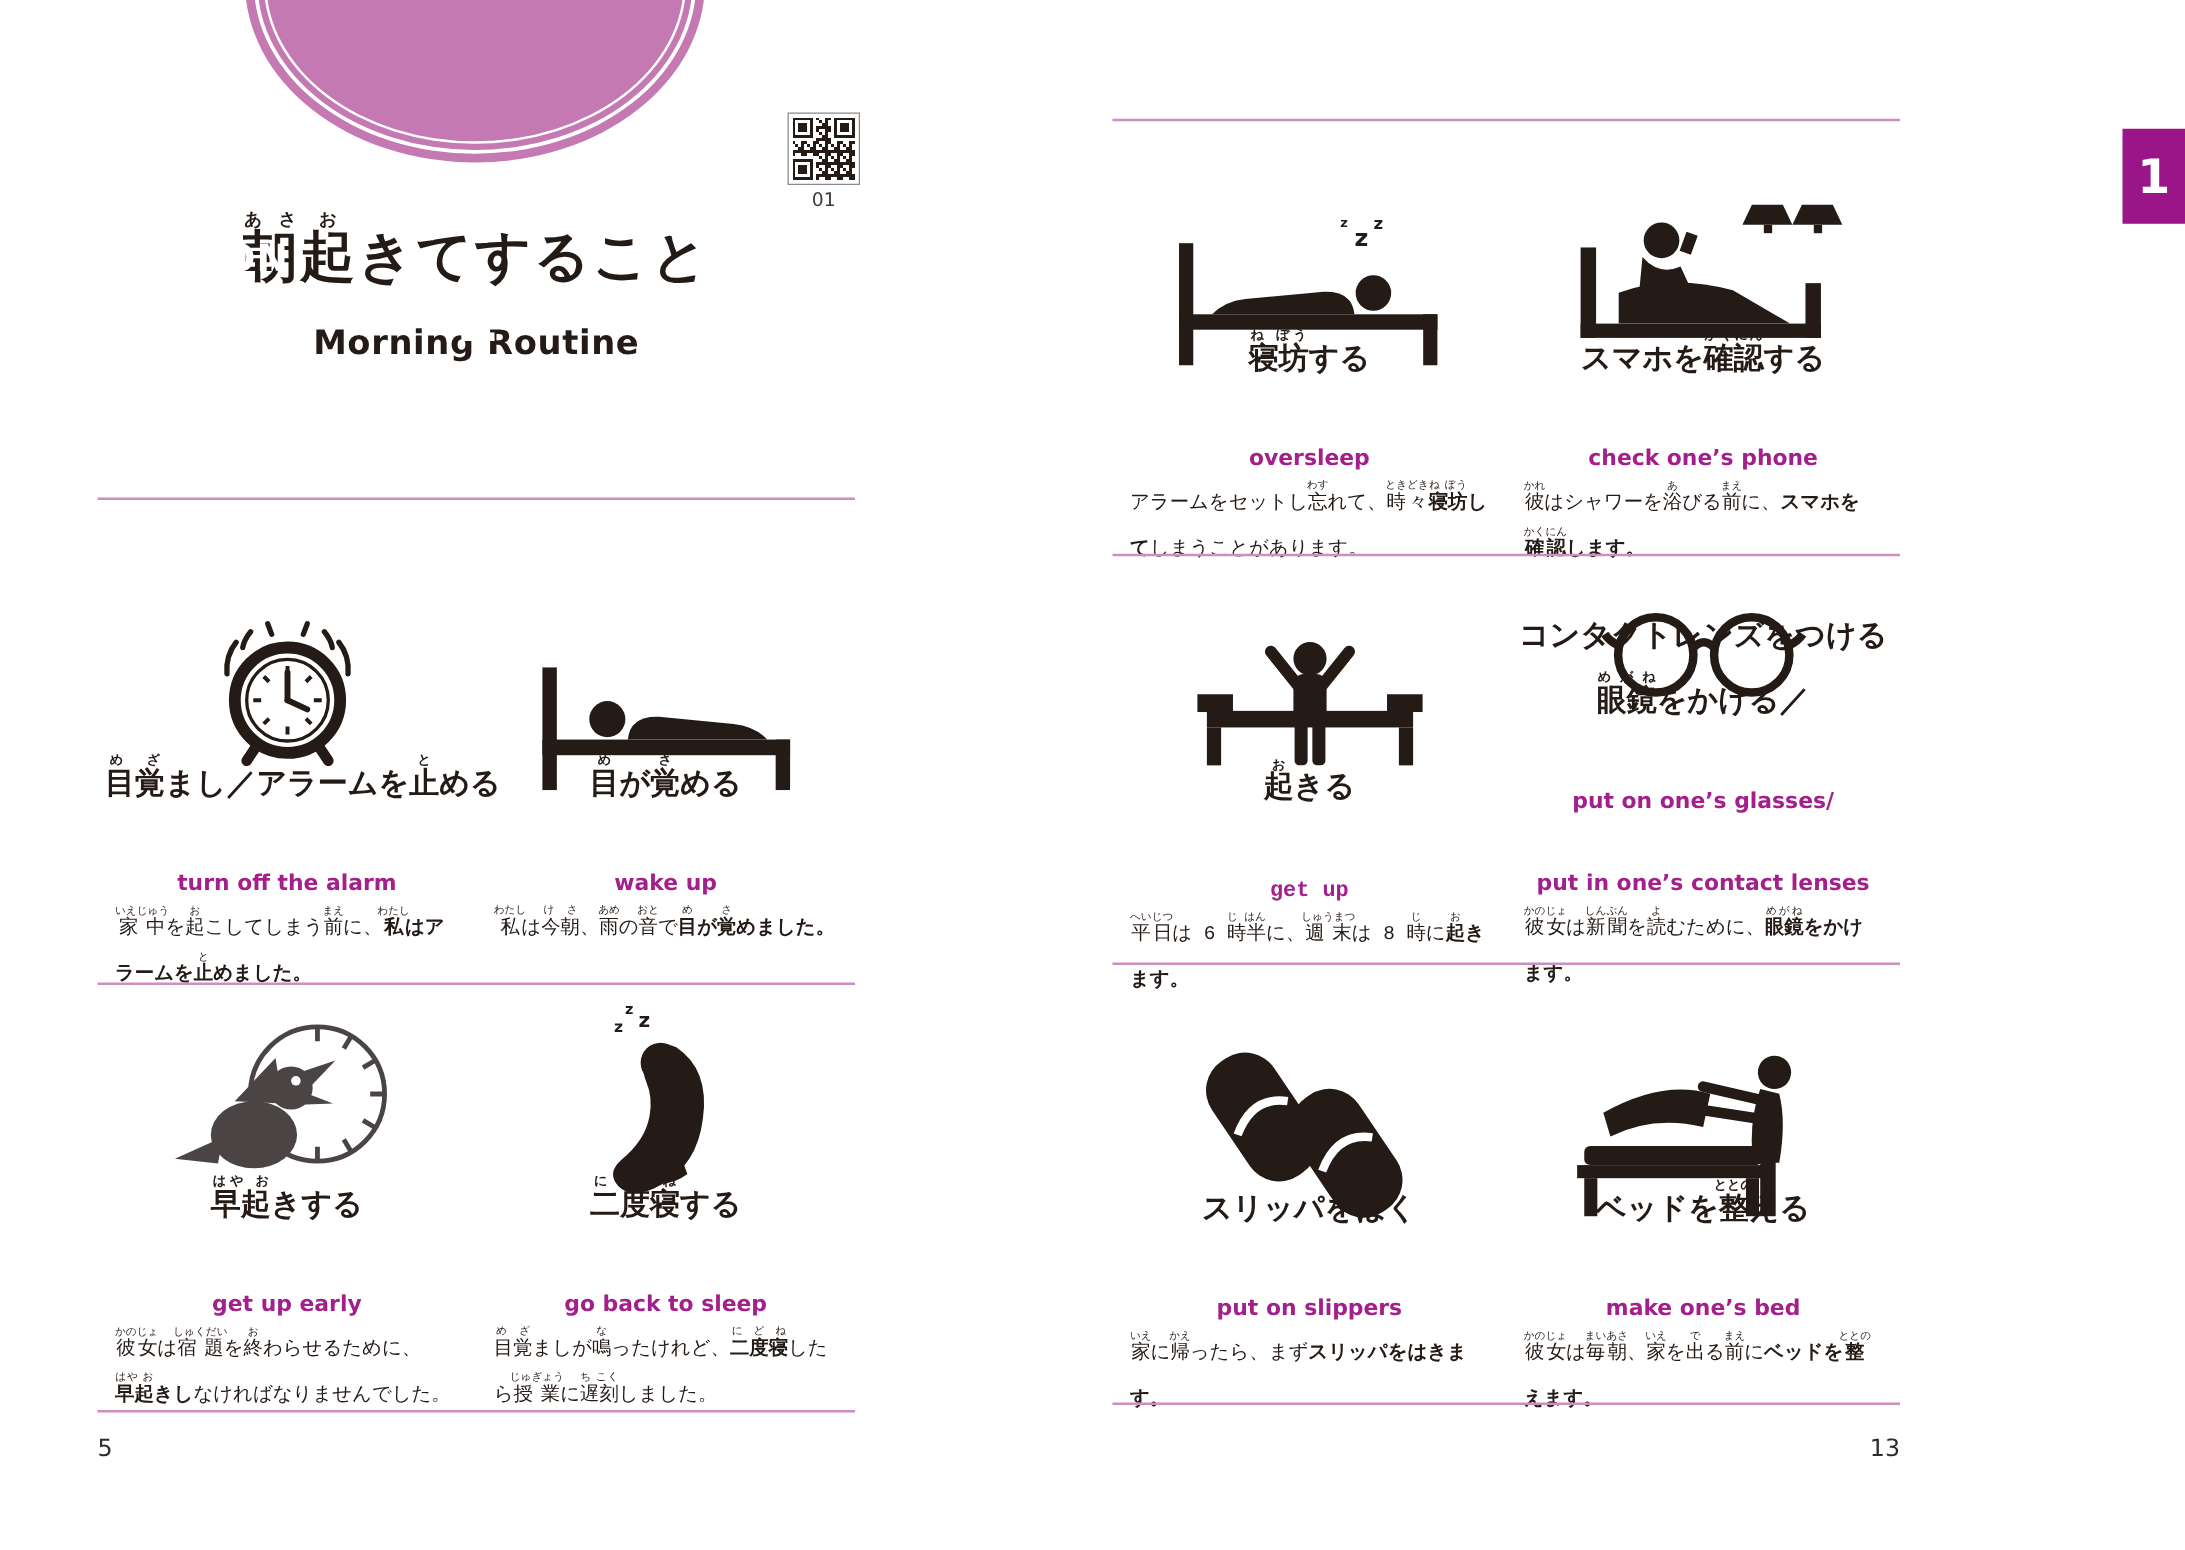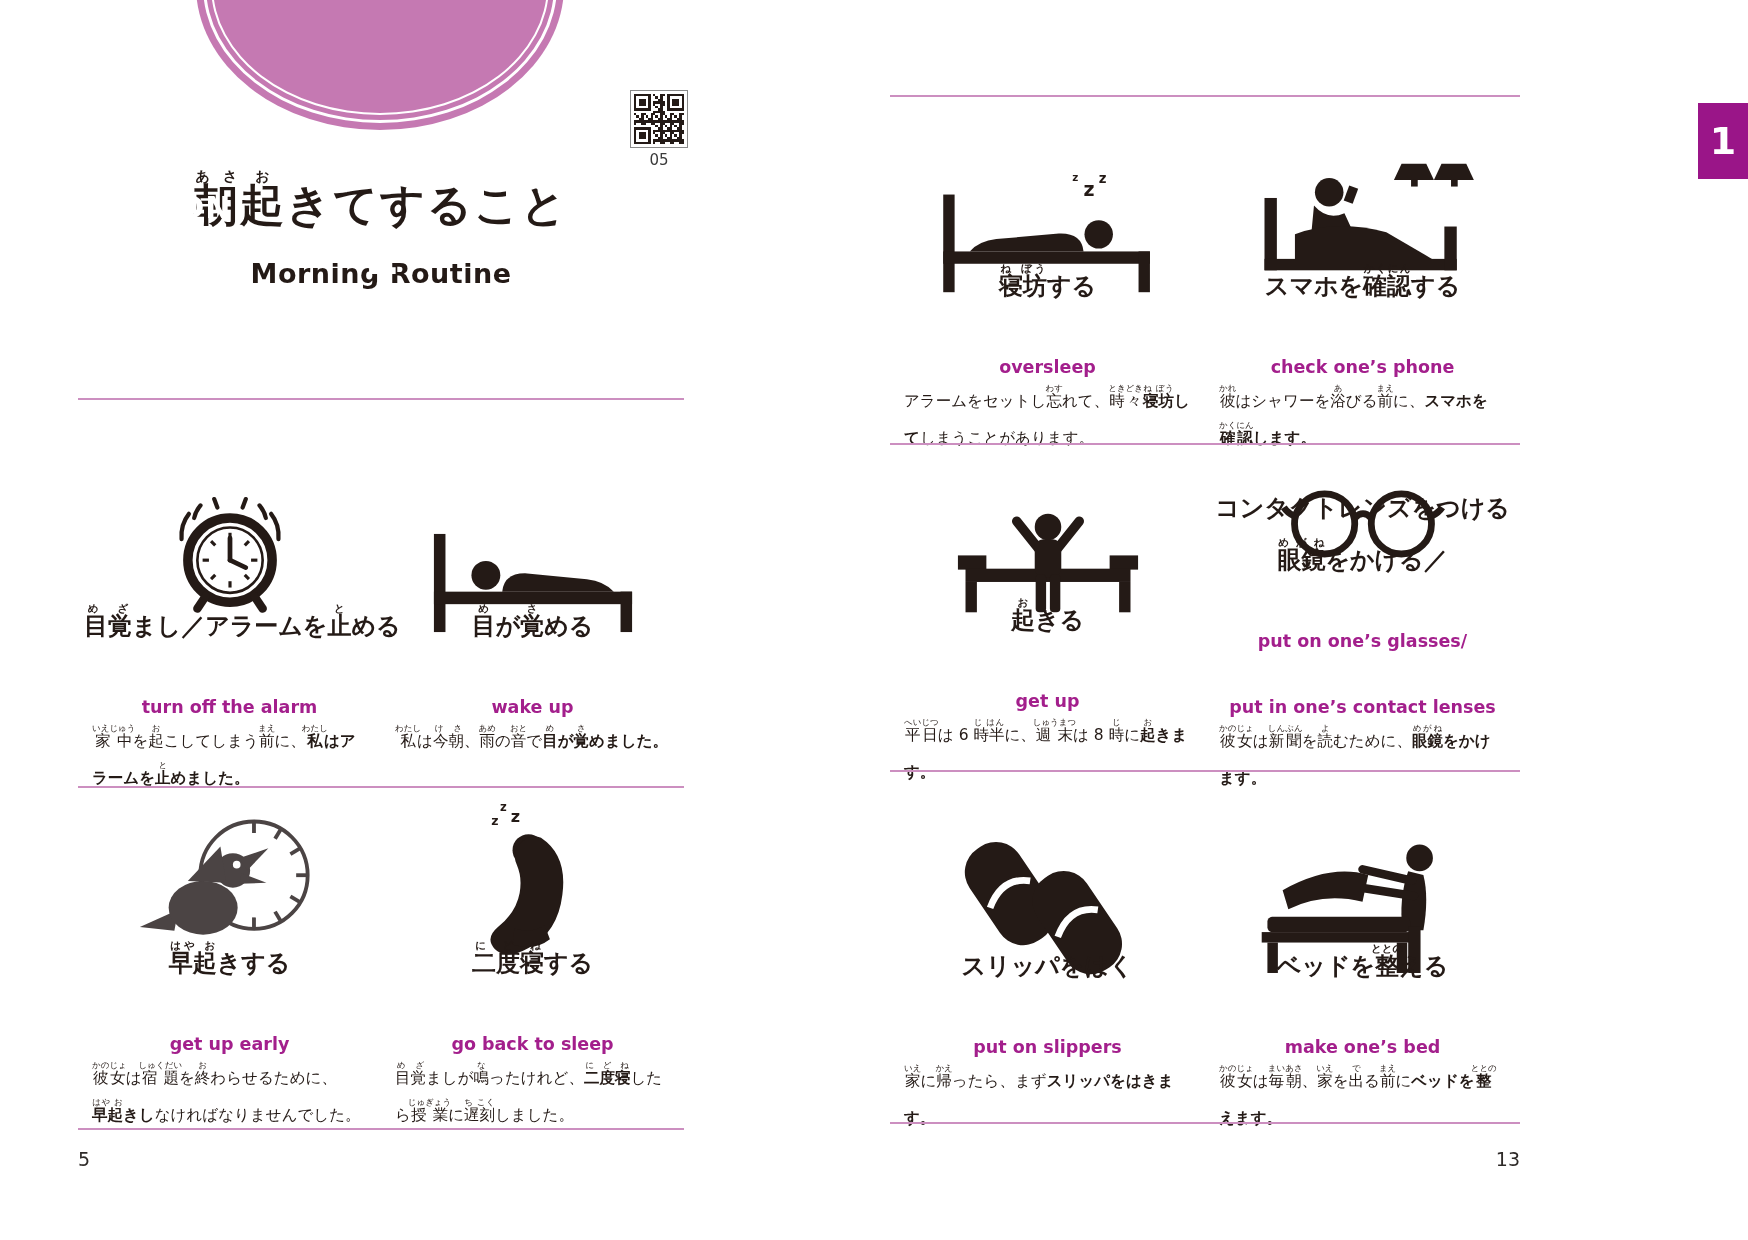--- a/index.html
+++ b/index.html
@@ -222,21 +222,21 @@
               <rect x="8" y="20" width="1" height="1"></rect>
               <rect x="11" y="20" width="1" height="1"></rect>
               <rect x="12" y="20" width="1" height="1"></rect>
               <rect x="15" y="20" width="1" height="1"></rect>
               <rect x="16" y="20" width="1" height="1"></rect>
               <rect x="19" y="20" width="1" height="1"></rect>
               <rect x="20" y="20" width="1" height="1"></rect>
             </g>
           </svg>
         </div>
-      <div class="qr-label">05</div>
+      <div class="qr-label">01</div>
     </div>
 
     <div class="title-block">
       <div class="main-title" id="main-title"><ruby>朝<rt>あ さ</rt></ruby><ruby>起<rt>お</rt></ruby>きてすること</div>
       <div class="subtitle">Morning Routine</div>
     </div>
 
     <div id="left-entries">
         <div class="hr" style="top:398px"></div>
         <div class="row" style="top: 400px; height: 386px;">
@@ -466,21 +466,21 @@
                   <path d="M114 44 L138 14"></path>
                 </g>
 <g fill="#241a16">
                   <circle cx="105" cy="20" r="14"></circle>
                   <rect x="91" y="33" width="28" height="40" rx="9"></rect>
                   <rect x="92" y="70" width="11" height="40" rx="4"></rect>
                   <rect x="107" y="70" width="11" height="40" rx="4"></rect>
                 </g>
               </svg>
             </div>
-    <div class="caption" style="top: 267px;">
+    <div class="caption" style="top: 279px; font-family: Liberation Mono, monospace;">
       <div class="above">
         <div class="phrase">
                   <div class="phrase-line"><ruby>起<rt>お</rt></ruby>きる</div>
                 </div>
         <div class="english">
                   <div class="eng-line">get up</div>
                 </div>
       </div>
       <div class="sentence"><ruby>平日<rt>へいじつ</rt></ruby>は 6 <ruby>時半<rt>じ はん</rt></ruby>に、<ruby>週末<rt>しゅうまつ</rt></ruby>は 8 <ruby>時<rt>じ</rt></ruby>に<b><ruby>起<rt>お</rt></ruby></b><b>きます。</b></div>
     </div>

